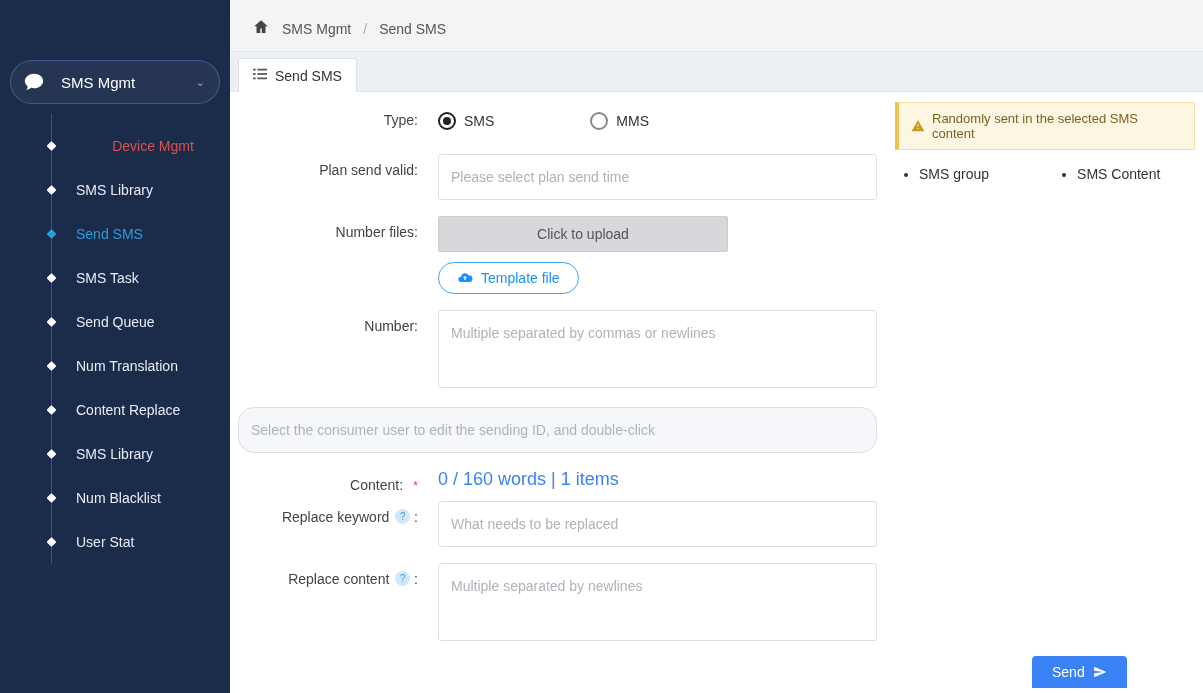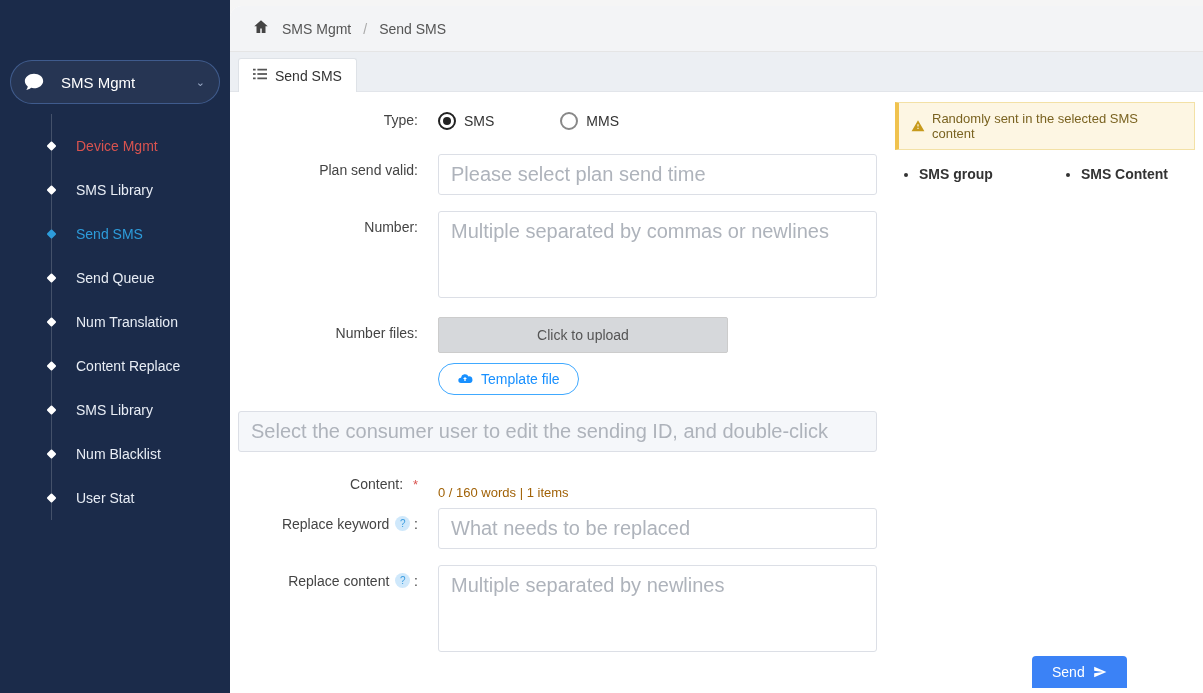--- a/index.html
+++ b/index.html
@@ -11,65 +11,65 @@
   .sidebar-head { display: flex; align-items: center; background: rgba(255,255,255,0.05); border: 1px solid rgba(90,130,200,0.5); border-radius: 22px; margin: 0 10px 20px 10px; height: 44px; padding: 0 14px 0 6px; position: relative; }
   .sidebar-head .bubble { width: 34px; height: 34px; border-radius: 17px; display: flex; align-items: center; justify-content: center; margin-right: 10px; }
   .sidebar-head .title { color: #fff; font-weight: 500; font-size: 15px; flex: 1; }
   .sidebar-head .chev { color: #9aaac6; font-size: 11px; }
   .nav { list-style: none; position: relative; margin-left: 32px; }
   .nav::before { content:""; position:absolute; left: 19px; top: -10px; bottom: 0; width: 1px; background: rgba(255,255,255,0.18); }
   .nav li { position: relative; padding: 14px 0 14px 44px; color: #e8edf5; font-size: 14px; cursor: pointer; }
   .nav li::before { content:""; position:absolute; left: 16px; top: 50%; width: 7px; height: 7px; background: #fff; border-radius: 1px; transform: translateY(-50%) rotate(45deg); }
   .nav li.active { color: #2d9cdb; }
   .nav li.active::before { background: #2d9cdb; }
-  .nav li.highlight { color: #d9534f; }
+  .nav li.highlight { color: #d9534f; text-align: center; }
   
   
   .main { flex: 1; display: flex; flex-direction: column; background: #fff; border-top-left-radius: 12px; margin-top: 6px; overflow: hidden; }
   .crumbs { height: 46px; display: flex; align-items: center; padding: 0 22px; border-bottom: 1px solid #e5e5e5; background: #f3f4f6; font-size: 14px; color: #555; gap: 12px; }
   .crumbs .sep { color: #aaa; }
   .crumbs .home-ic svg { width: 18px; height: 18px; fill: #444; }
   
   .tabbar { background: #eceff3; padding: 0 8px; display:flex; align-items: flex-end; height: 40px; border-bottom: 1px solid #e2e5ea; }
   .tab { background: #fff; border: 1px solid #dee2e7; border-bottom: none; border-radius: 3px 3px 0 0; height: 34px; padding: 0 14px; display:flex; align-items:center; gap:8px; font-size: 14px; color:#333; margin-bottom:-1px; }
   .tab .list-ic { color:#555; }
   
   .content { flex: 1; overflow: auto; padding: 8px 8px 0 8px; display:flex; gap: 18px; }
   .form-col { flex: 1; max-width: 660px; padding-top: 4px; }
   .side-col { width: 300px; padding-top: 2px; }
   
   .form-row { display: flex; align-items: flex-start; margin-bottom: 16px; justify-content: flex-end; }
   .form-row.small-gap { margin-bottom: 8px; }
   .form-label { width: 200px; text-align: right; padding: 8px 20px 0 0; color: #444; font-size: 14px; flex-shrink:0; }
   .form-ctrl { flex: 1; }
   
-  .radio-group { display:flex; gap: 66px; align-items:center; height: 34px; }
+  .radio-group { display:flex; gap: 96px; align-items:center; height: 34px; }
   .radio-item { display:flex; align-items:center; gap:8px; cursor:pointer; }
   .radio-circle { width:18px; height:18px; border:2px solid #888; border-radius:50%; display:flex; align-items:center; justify-content:center; }
   .radio-circle.on { border-color:#222; }
   .radio-circle .dot { width:8px; height:8px; background:#222; border-radius:50%; display:none; }
   .radio-circle.on .dot { display:block; }
   
-  .input, .textarea { width: 100%; border: 1px solid #dcdfe6; border-radius: 3px; padding: 8px 12px; font-size: 20px; font-family: inherit; color:#333; background:#fff; }
+  .input, .textarea { width: 100%; border: 1px solid #dcdfe6; border-radius: 3px; padding: 14px 12px; font-size: 14px; font-family: inherit; color:#333; background:#fff; }
   .textarea { resize: none; }
   .input::placeholder, .textarea::placeholder { color: #aeb3bb; }
-  .input.disabled, .textarea.disabled { background:#f5f7fa; color:#999; }
+  .input.disabled, .textarea.disabled { background:#f5f7fa; color:#999;border-radius:16px; }
   .help-ic { display:inline-block; width:15px; height:15px; border-radius:50%; background:#cfe8fb; color:#3b9de0; font-size:10px; line-height:15px; text-align:center; vertical-align:text-top; margin-left:2px; }
   .req { color:#d9534f; margin-left:6px; font-size:13px; }
   
   .upload-box { width: 290px; height: 36px; background:#d6d8db; border:1px solid #ccc; color:#555; display:flex; align-items:center; justify-content:center; cursor:pointer; border-radius:2px; }
   .tpl-btn { margin-top:10px; height:32px; border:1px solid #40a9ff; color:#1890ff; background:#fff; border-radius:16px; padding: 0 18px; display:inline-flex; align-items:center; gap:8px; cursor:pointer; font-size:14px; }
   .tpl-btn svg { width:16px; height:16px; fill:#1890ff; }
   
-  .counter { font-size:13px; color:#a16207; margin-top:17px; }
+  .counter { font-size:18px; color:#3b82f6; margin-top:0; }
   
   .alert-rand { background:#fdf6e3; border:1px solid #f3e1a6; border-left:4px solid #f0c24e; padding:8px 12px; font-size:13px; color:#7a6321; display:flex; align-items:center; gap:7px; margin-bottom:16px; }
   .alert-rand svg { width:14px; height:14px; fill:#c79a1c; flex-shrink:0; }
   .side-links { display:flex; gap: 70px; padding-left: 6px; }
-  .side-links ul { list-style: disc; padding-left: 18px; font-weight: bold; }
+  .side-links ul { list-style: disc; padding-left: 18px; }
   .side-links li { color:#333; font-size:14px; }
   
   .send-btn { position:absolute; bottom:5px; left: 1032px; background:#3b82f6; color:#fff; border:none; border-radius:4px 4px 0 0; padding: 8px 20px; font-size:14px; display:flex; align-items:center; gap:8px; cursor:pointer; }
   .send-btn svg { width:14px; height:14px; fill:#fff; }
 </style>
 </head>
 <body>
 
 <div class="app">
 
@@ -80,20 +80,21 @@
             <path d="M12 3C6.5 3 2 6.6 2 11c0 2.3 1.2 4.3 3.2 5.8-.1 1-.5 2.4-1.7 3.7 0 0 2.9-.2 5.1-2 .1 0 .1-.1.2-.1 1 .2 2 .4 3.2.4 5.5 0 10-3.6 10-8S17.5 3 12 3z"></path>
           </svg>
       </span>
       <span class="title">SMS Mgmt</span>
       <span class="chev">⌄</span>
     </div>
     <ul class="nav">
       <li class="highlight">Device Mgmt</li>
       <li>SMS Library</li>
       <li class="active">Send SMS</li>
+      <li>SMS Task</li>
       <li>Send Queue</li>
       <li>Num Translation</li>
       <li>Content Replace</li>
       <li>SMS Library</li>
       <li>Num Blacklist</li>
       <li>User Stat</li>
     </ul>
   </aside>
 
   <main class="main">
@@ -144,42 +145,42 @@
         </div>
 
         <div class="form-row">
           <div class="form-label">Plan send valid:</div>
           <div class="form-ctrl">
             <input class="input" placeholder="Please select plan send time" style="">
           </div>
         </div>
 
         <div class="form-row">
-          <div class="form-label">Number:</div>
-          <div class="form-ctrl">
-            <textarea class="textarea" rows="3" placeholder="Multiple separated by commas or newlines" style=""></textarea>
-          </div>
-        </div>
-
-        <div class="form-row">
           <div class="form-label">Number files:</div>
           <div class="form-ctrl">
             <div class="upload-box">
               <span>Click to upload</span>
             </div>
             <button class="tpl-btn">
               <svg viewBox="0 0 24 24">
                   <path d="M19 18H6a4 4 0 010-8 6 6 0 0111.3-1.9A4.5 4.5 0 0119 18zm-8-3h2v-3h2l-3-3-3 3h2z"></path>
                 </svg>
               <span>Template file</span>
             </button>
           </div>
         </div>
 
         <div class="form-row">
+          <div class="form-label">Number:</div>
+          <div class="form-ctrl">
+            <textarea class="textarea" rows="3" placeholder="Multiple separated by commas or newlines" style=""></textarea>
+          </div>
+        </div>
+
+        <div class="form-row">
           <div class="form-ctrl">
             <input class="input disabled" readonly="" placeholder="Select the consumer user to edit the sending ID, and double-click" style="">
           </div>
         </div>
 
 
         <div class="form-row small-gap">
           <div class="form-label">
             <span>Content:</span>
             <span class="req">*</span>

